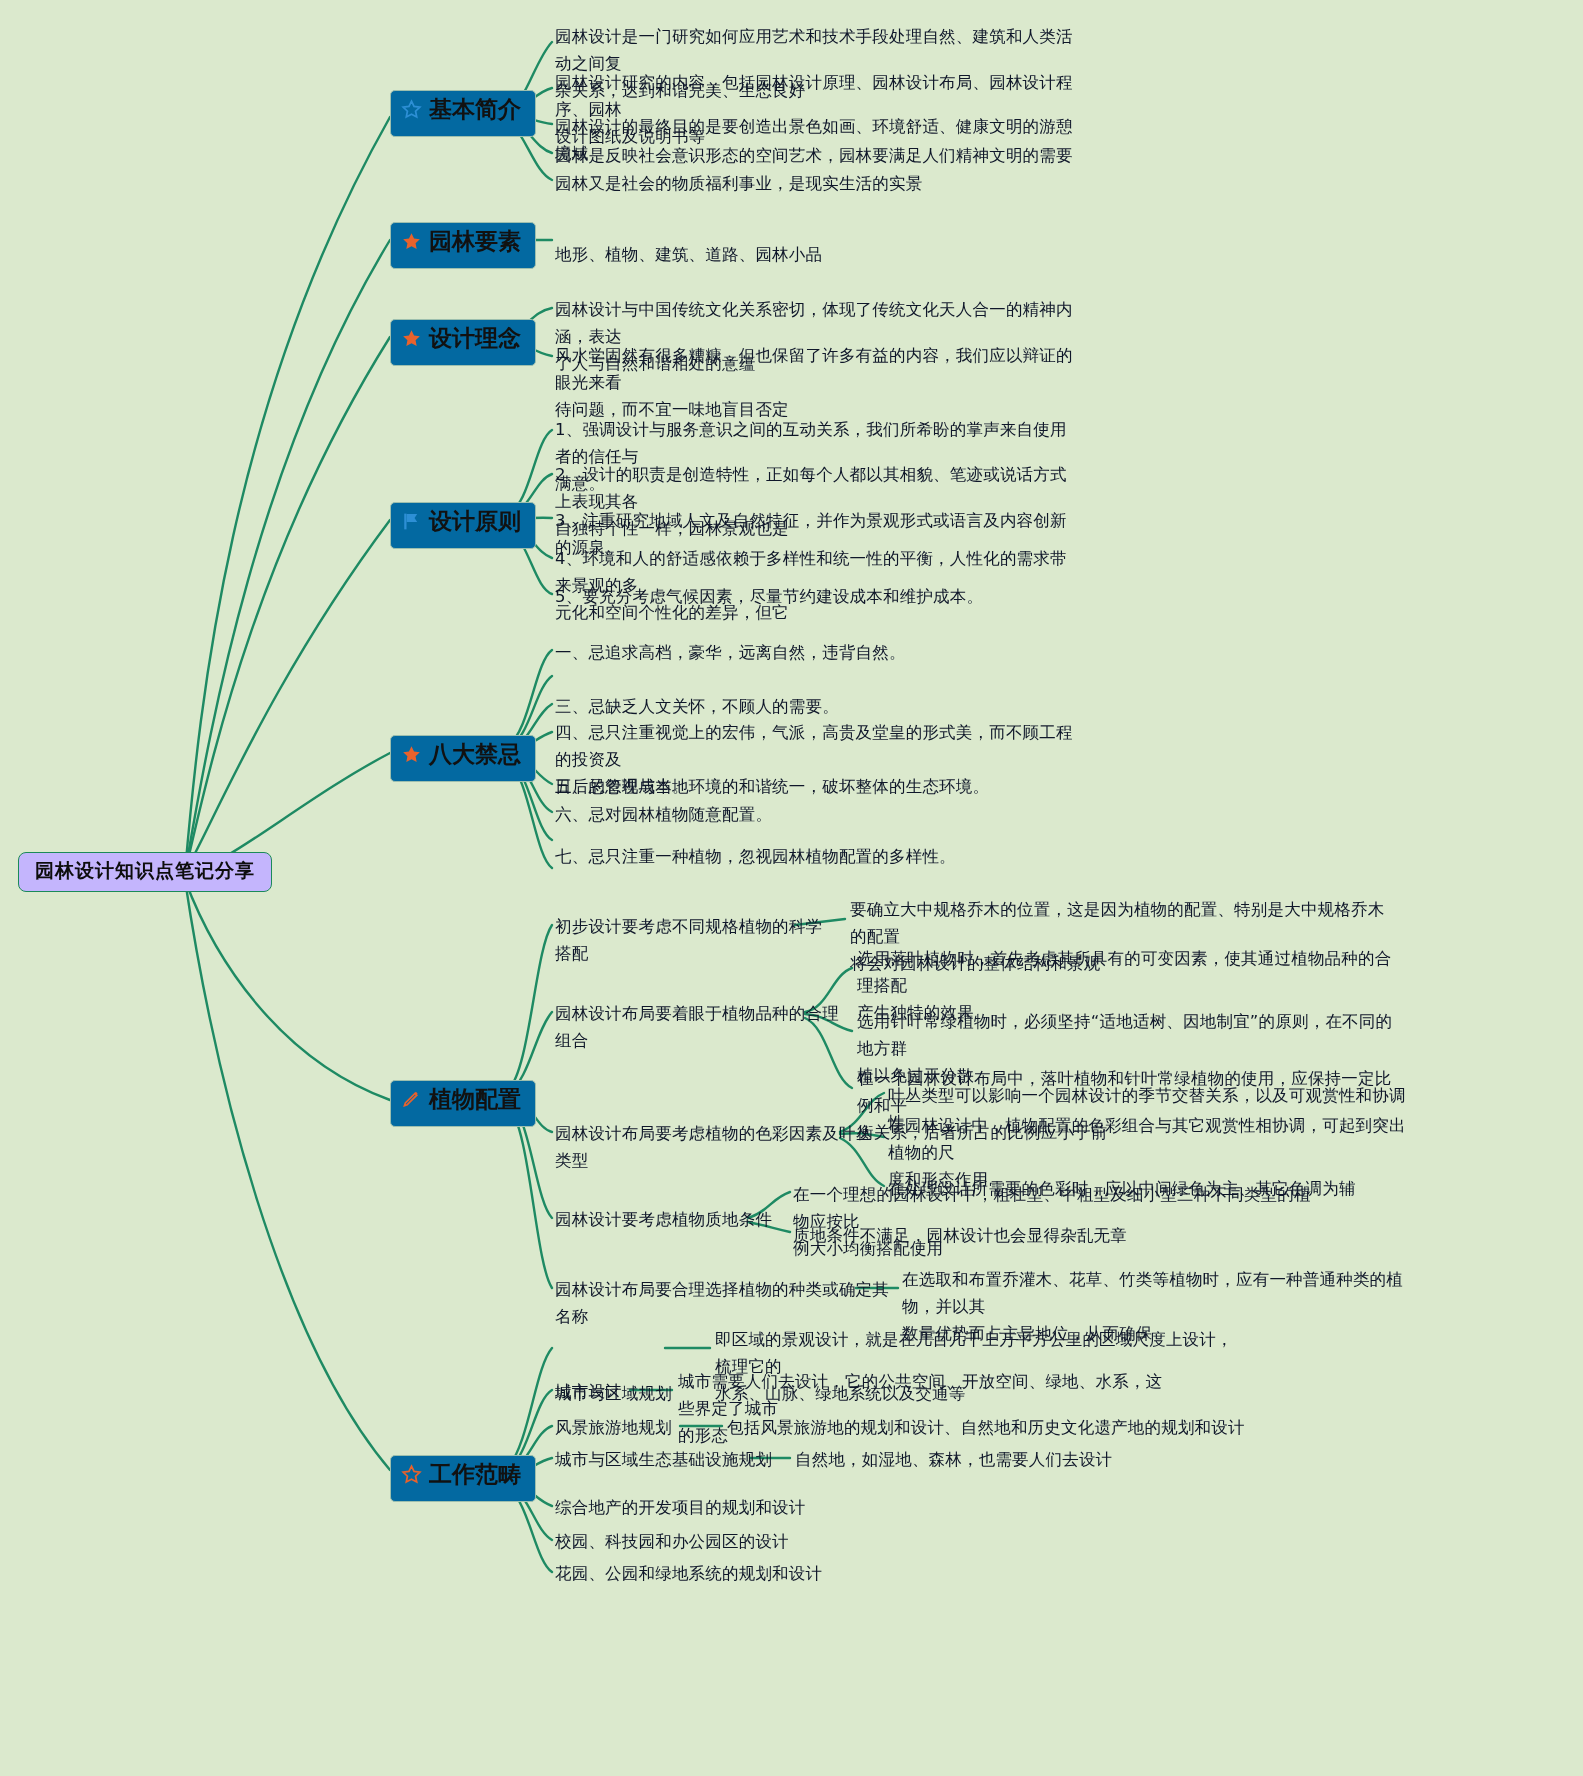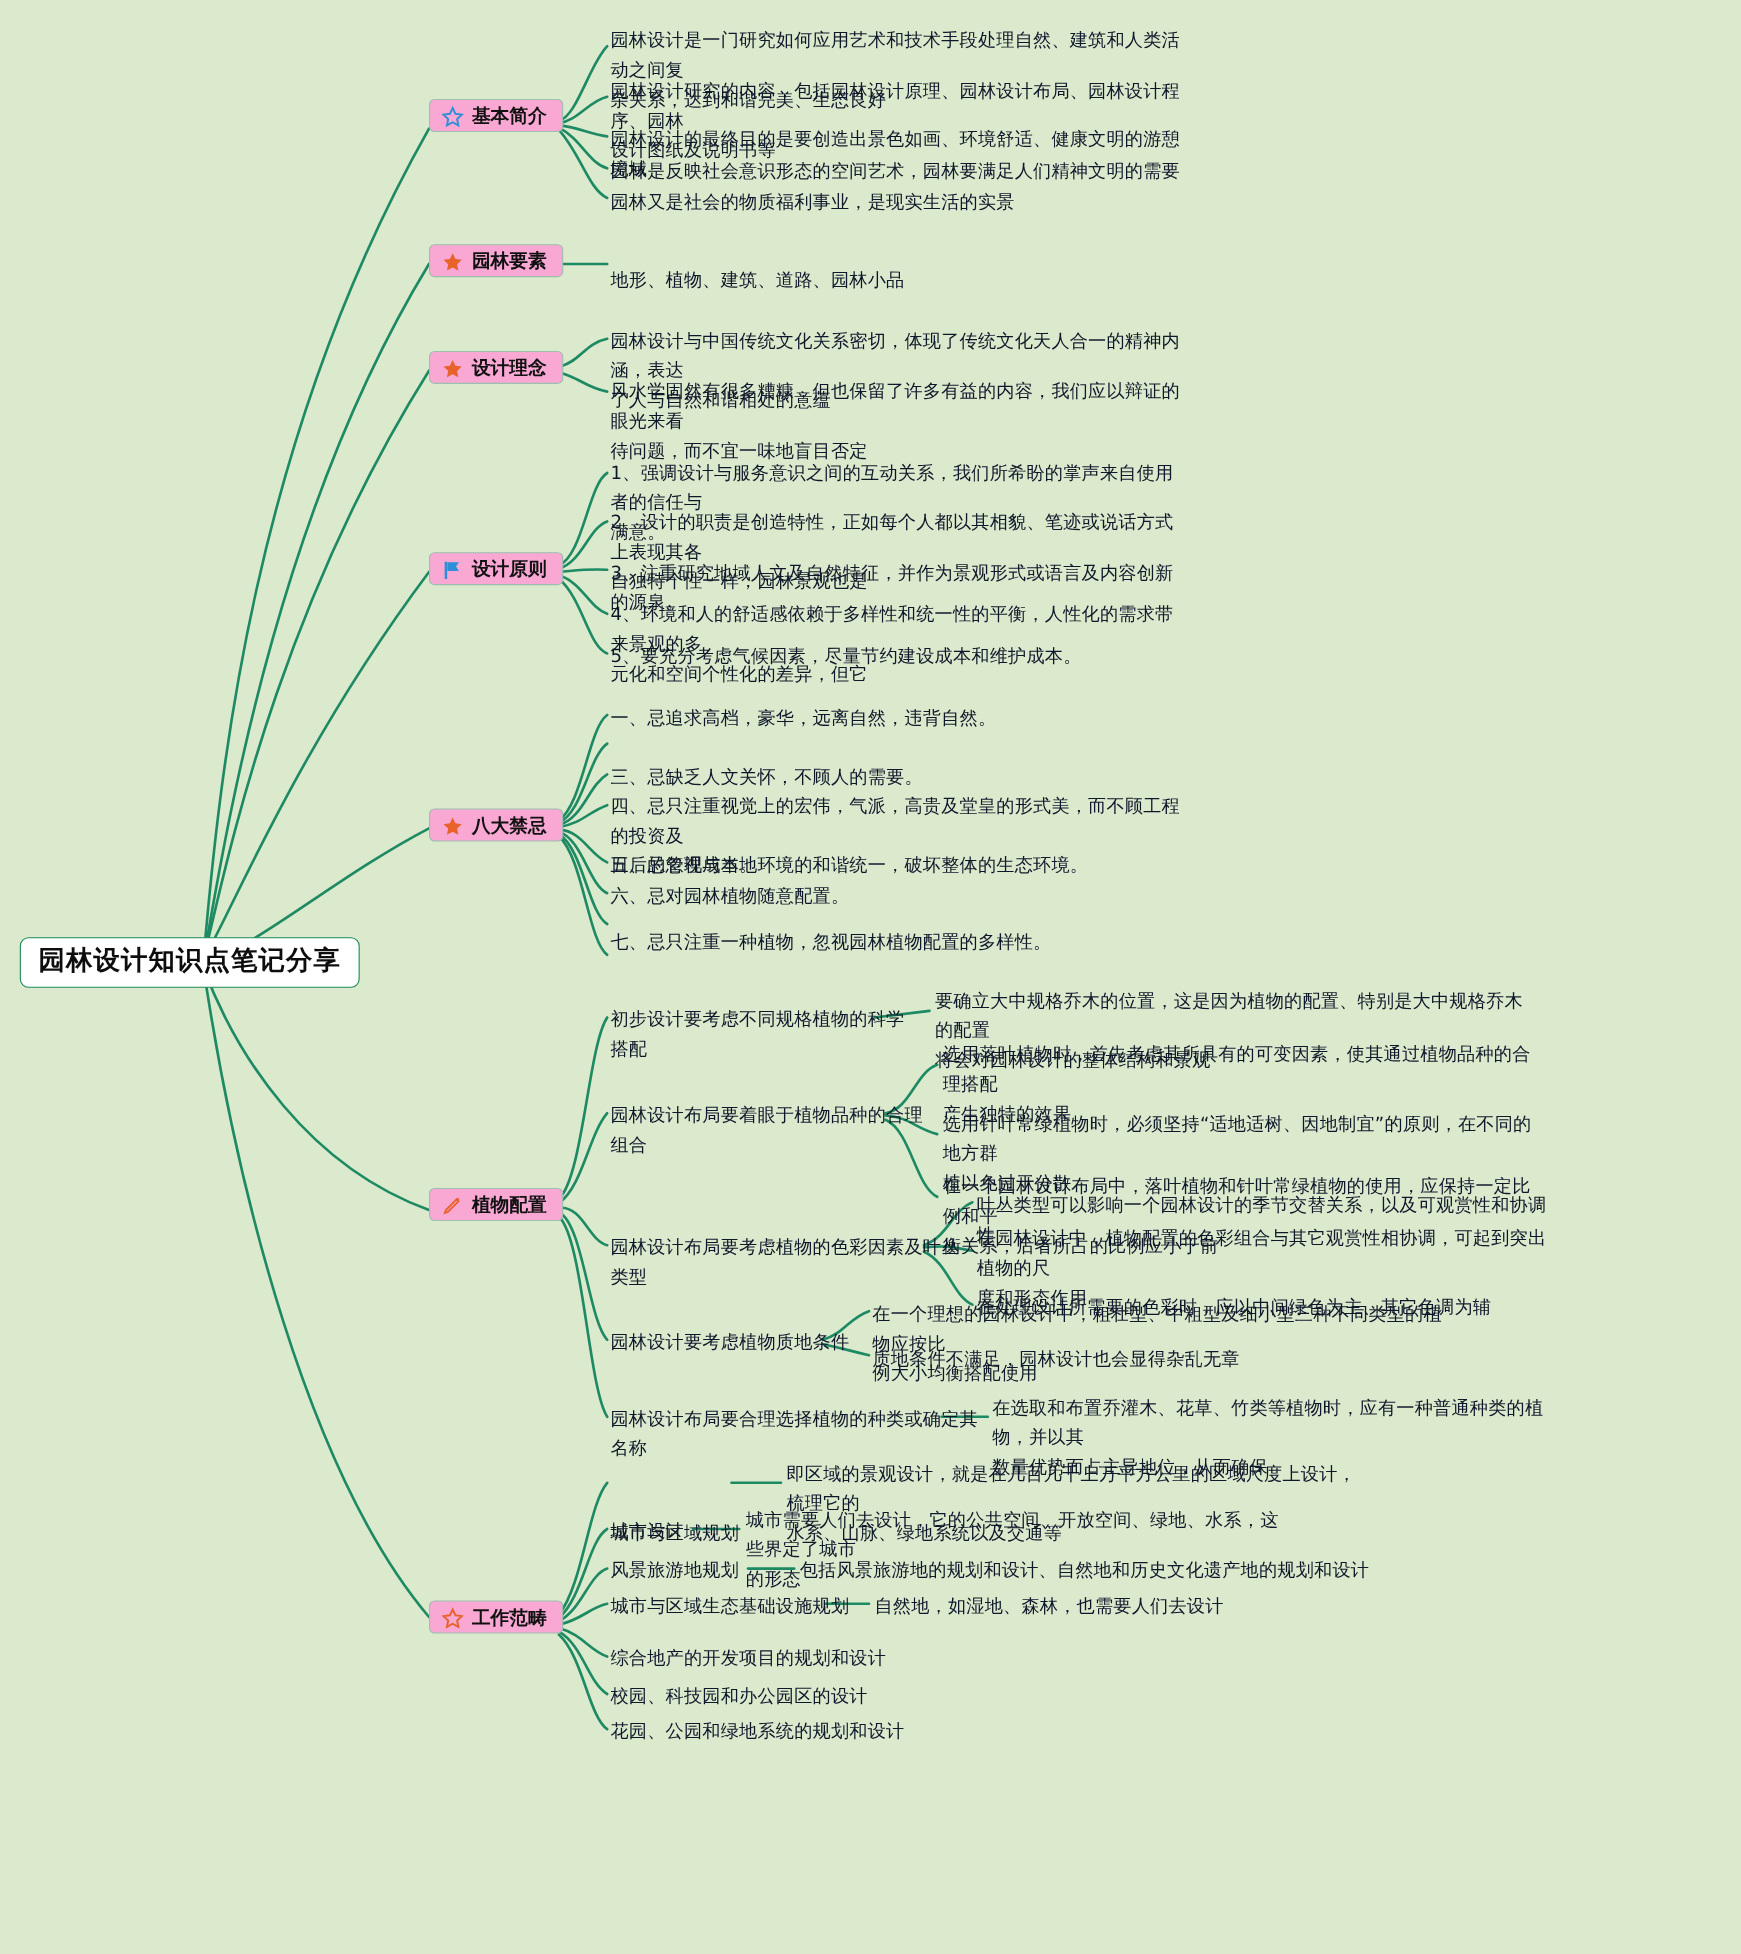--- a/index.html
+++ b/index.html
@@ -10,44 +10,44 @@
     font-family:"DejaVu Sans","Liberation Sans",sans-serif;
     overflow:hidden;
     position:relative;
   }
   #mindmap { position:absolute; inset:0; }
   svg.links { position:absolute; left:0; top:0; width:1583px; height:1776px; pointer-events:none; }
 
   
   .root-node {
     position:absolute;
-    background:#ffffff;
+    background:#c4b5fd;
     border:1px solid #1b8a59;
     border-radius:8px;
     padding:7px 16px 9px 16px;
     color:#0d0d0d;
-    font-size:24px;
+    font-size:19px;
     font-weight:bold;
     letter-spacing:1px;
     white-space:nowrap;
     line-height:1.15;
     z-index:5;
   }
 
   
   .l1-node {
     position:absolute;
-    background:#f9a8d4;
+    background:#0369a1;
     border:1px solid #9dbfae;
     border-radius:5px;
-    padding:5px 14px 2px 10px;
+    padding:5px 14px 12px 10px;
     display:flex;
     align-items:center;
     gap:7px;
-    font-size:17px;
+    font-size:23px;
     font-weight:bold;
     color:#111;
     white-space:nowrap;
     line-height:1.2;
     z-index:4;
     box-shadow:0 0 0 0 rgba(0,0,0,0);
   }
   .l1-node .ico { display:inline-flex; width:21px; height:21px; align-items:center; justify-content:center; flex:0 0 auto; }
   .l1-node .ico svg { display:block; }
 

